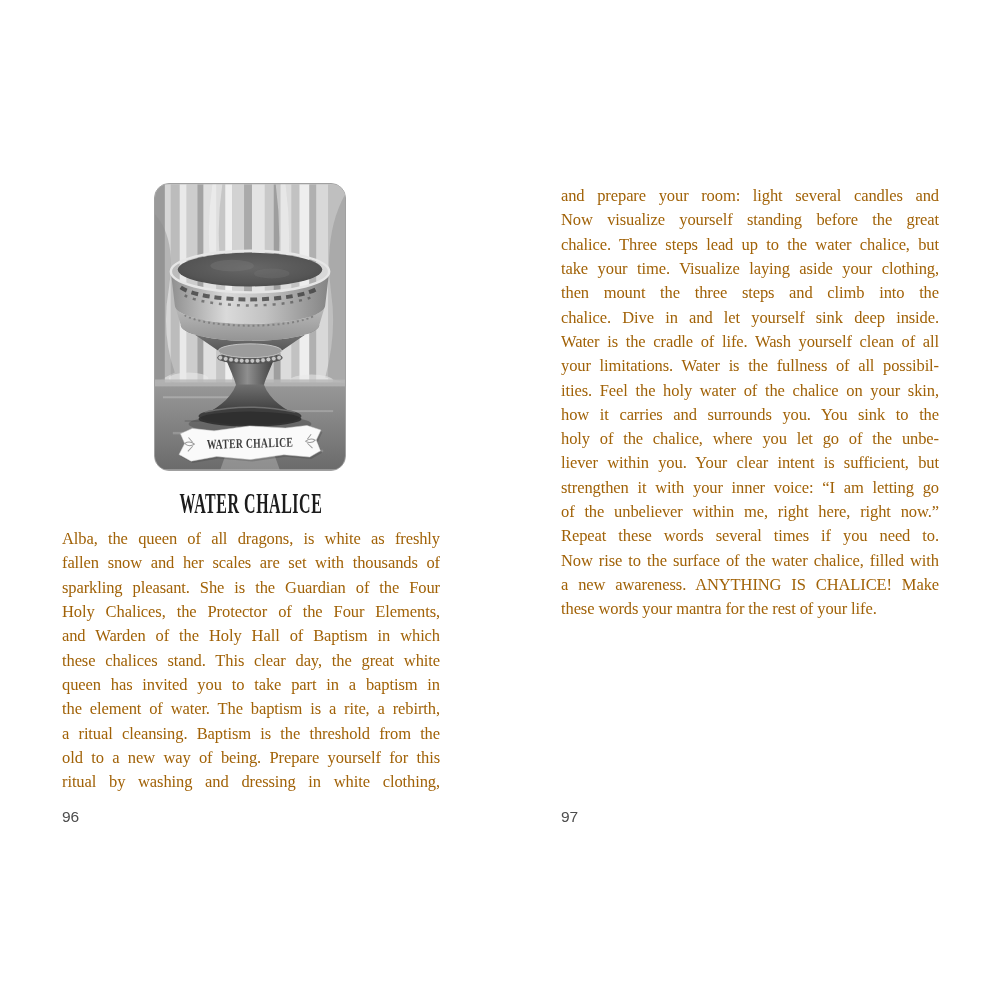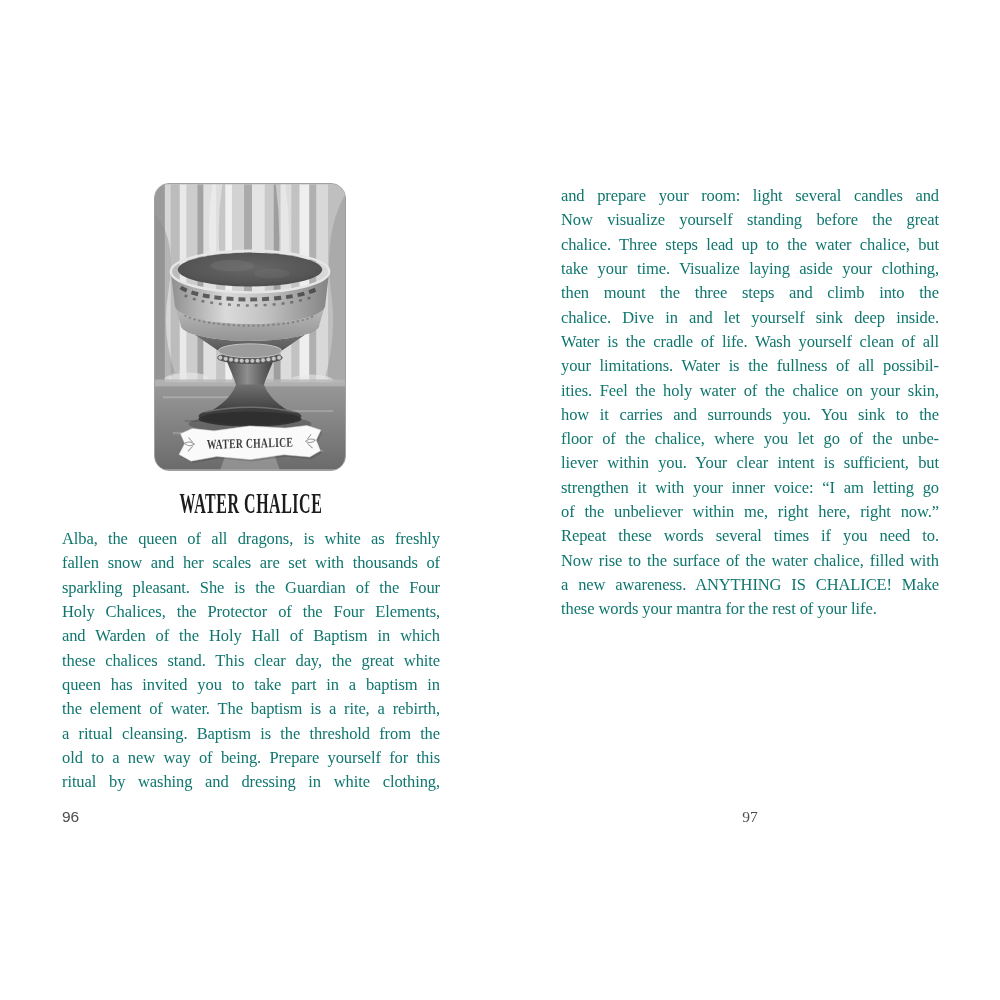--- a/index.html
+++ b/index.html
@@ -40,21 +40,21 @@
     color: #1c1c1c;
     white-space: nowrap;
     transform: scaleX(0.55);
     transform-origin: 50% 50%;
   }
 
   
   .body-col {
     position: absolute;
     width: 378px;
-    color: #0f766e;
+    color: #a16207;
   }
   .body-left  { left: 62px;  top: 527px; }
   .body-right { left: 561px; top: 184px; }
   .tline {
     font-size: 16.5px;
     line-height: 24.32px;
     letter-spacing: -0.1px;
     text-align: justify;
     text-align-last: justify;
     white-space: normal;
@@ -63,21 +63,21 @@
 
   
   .pagenum {
     position: absolute;
     top: 808px;
     font-family: "Liberation Sans", "DejaVu Sans", sans-serif;
     font-size: 15.5px;
     color: #4d4d4d;
   }
   .pagenum-left  { left: 62px; }
-  .pagenum-right { left: 561px; width: 378px; text-align: center; font-family: Liberation Serif, serif; }
+  .pagenum-right { left: 561px; width: 378px; text-align: left; }
 </style>
 </head>
 <body>
 
 <div class="spread">
 
   <div class="card">
     <svg viewBox="0 0 192 288" xmlns="http://www.w3.org/2000/svg">
       <defs>
         <radialGradient id="waterGrad" cx="0.5" cy="0.45" r="0.75">
@@ -231,21 +231,21 @@
       <div class="tline">and prepare your room: light several candles and</div>
       <div class="tline">Now visualize yourself standing before the great</div>
       <div class="tline">chalice. Three steps lead up to the water chalice, but</div>
       <div class="tline">take your time. Visualize laying aside your clothing,</div>
       <div class="tline">then mount the three steps and climb into the</div>
       <div class="tline">chalice. Dive in and let yourself sink deep inside.</div>
       <div class="tline">Water is the cradle of life. Wash yourself clean of all</div>
       <div class="tline">your limitations. Water is the fullness of all possibil-</div>
       <div class="tline">ities. Feel the holy water of the chalice on your skin,</div>
       <div class="tline">how it carries and surrounds you. You sink to the</div>
-      <div class="tline">floor of the chalice, where you let go of the unbe-</div>
+      <div class="tline">holy of the chalice, where you let go of the unbe-</div>
       <div class="tline">liever within you. Your clear intent is sufficient, but</div>
       <div class="tline">strengthen it with your inner voice: “I am letting go</div>
       <div class="tline">of the unbeliever within me, right here, right now.”</div>
       <div class="tline">Repeat these words several times if you need to.</div>
       <div class="tline">Now rise to the surface of the water chalice, filled with</div>
       <div class="tline">a new awareness. ANYTHING IS CHALICE! Make</div>
       <div class="tline tline-last">these words your mantra for the rest of your life.</div>
     </div>
 
   <div class="pagenum pagenum-right">97</div>

